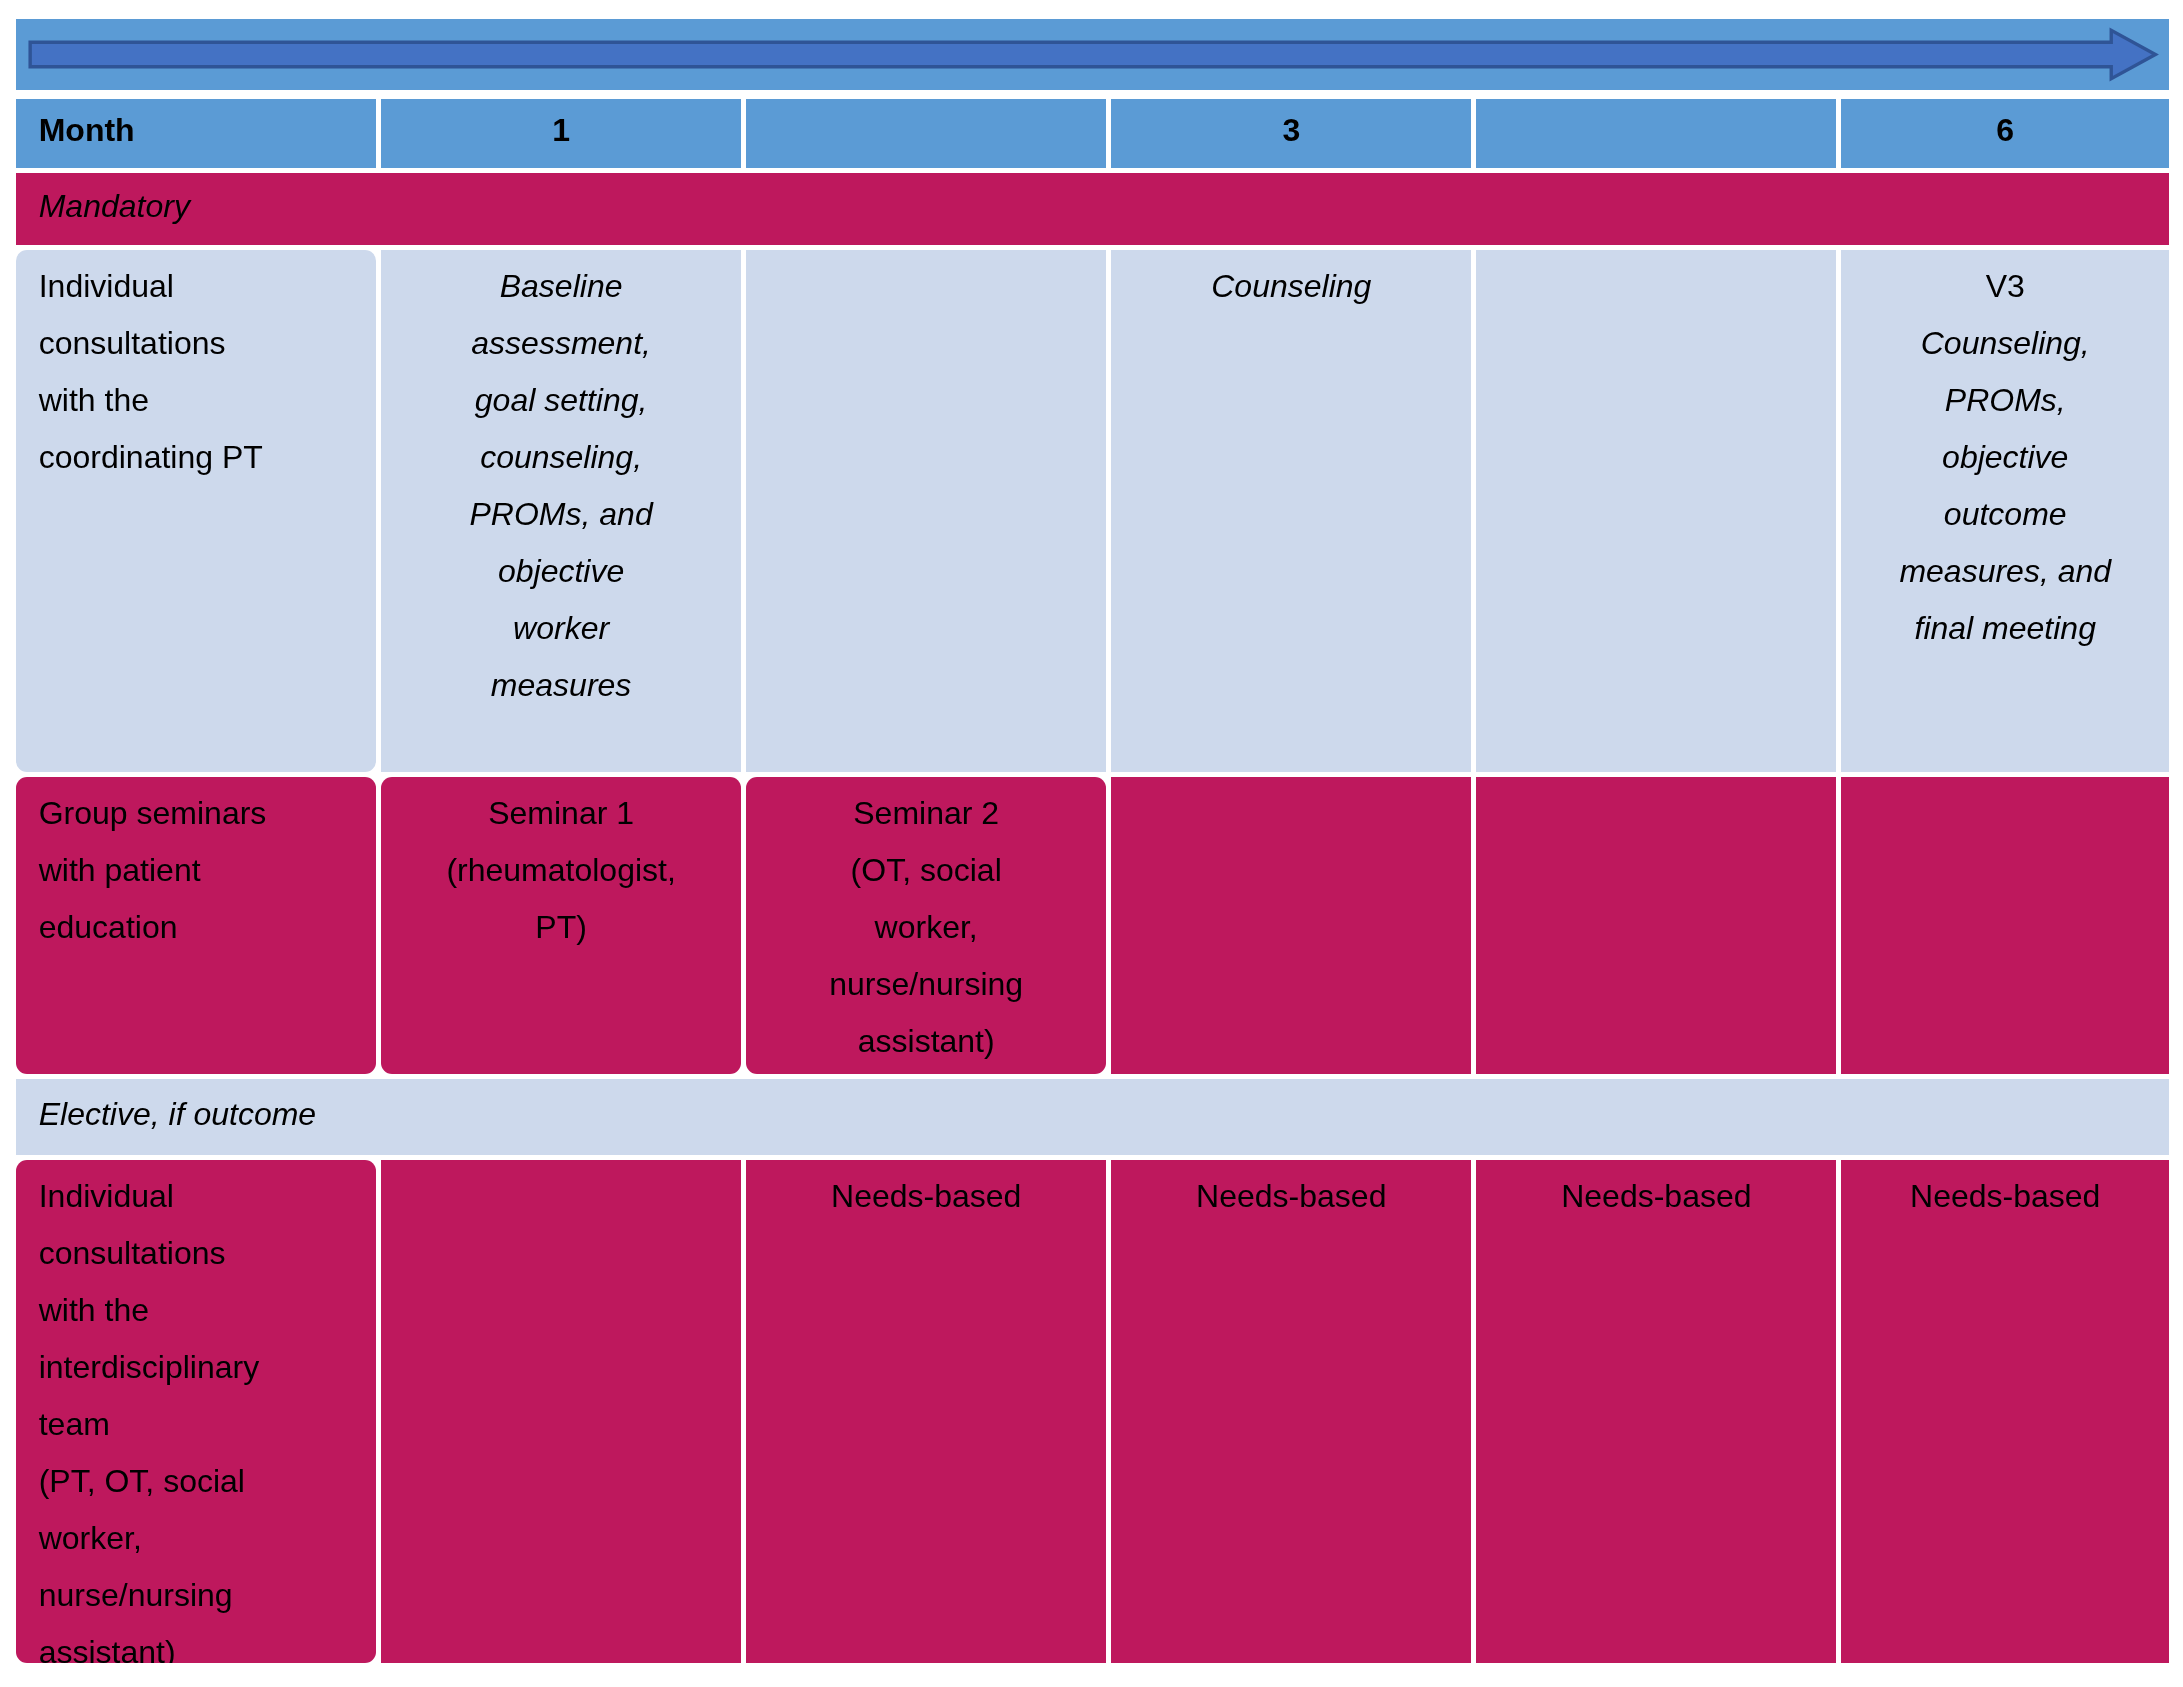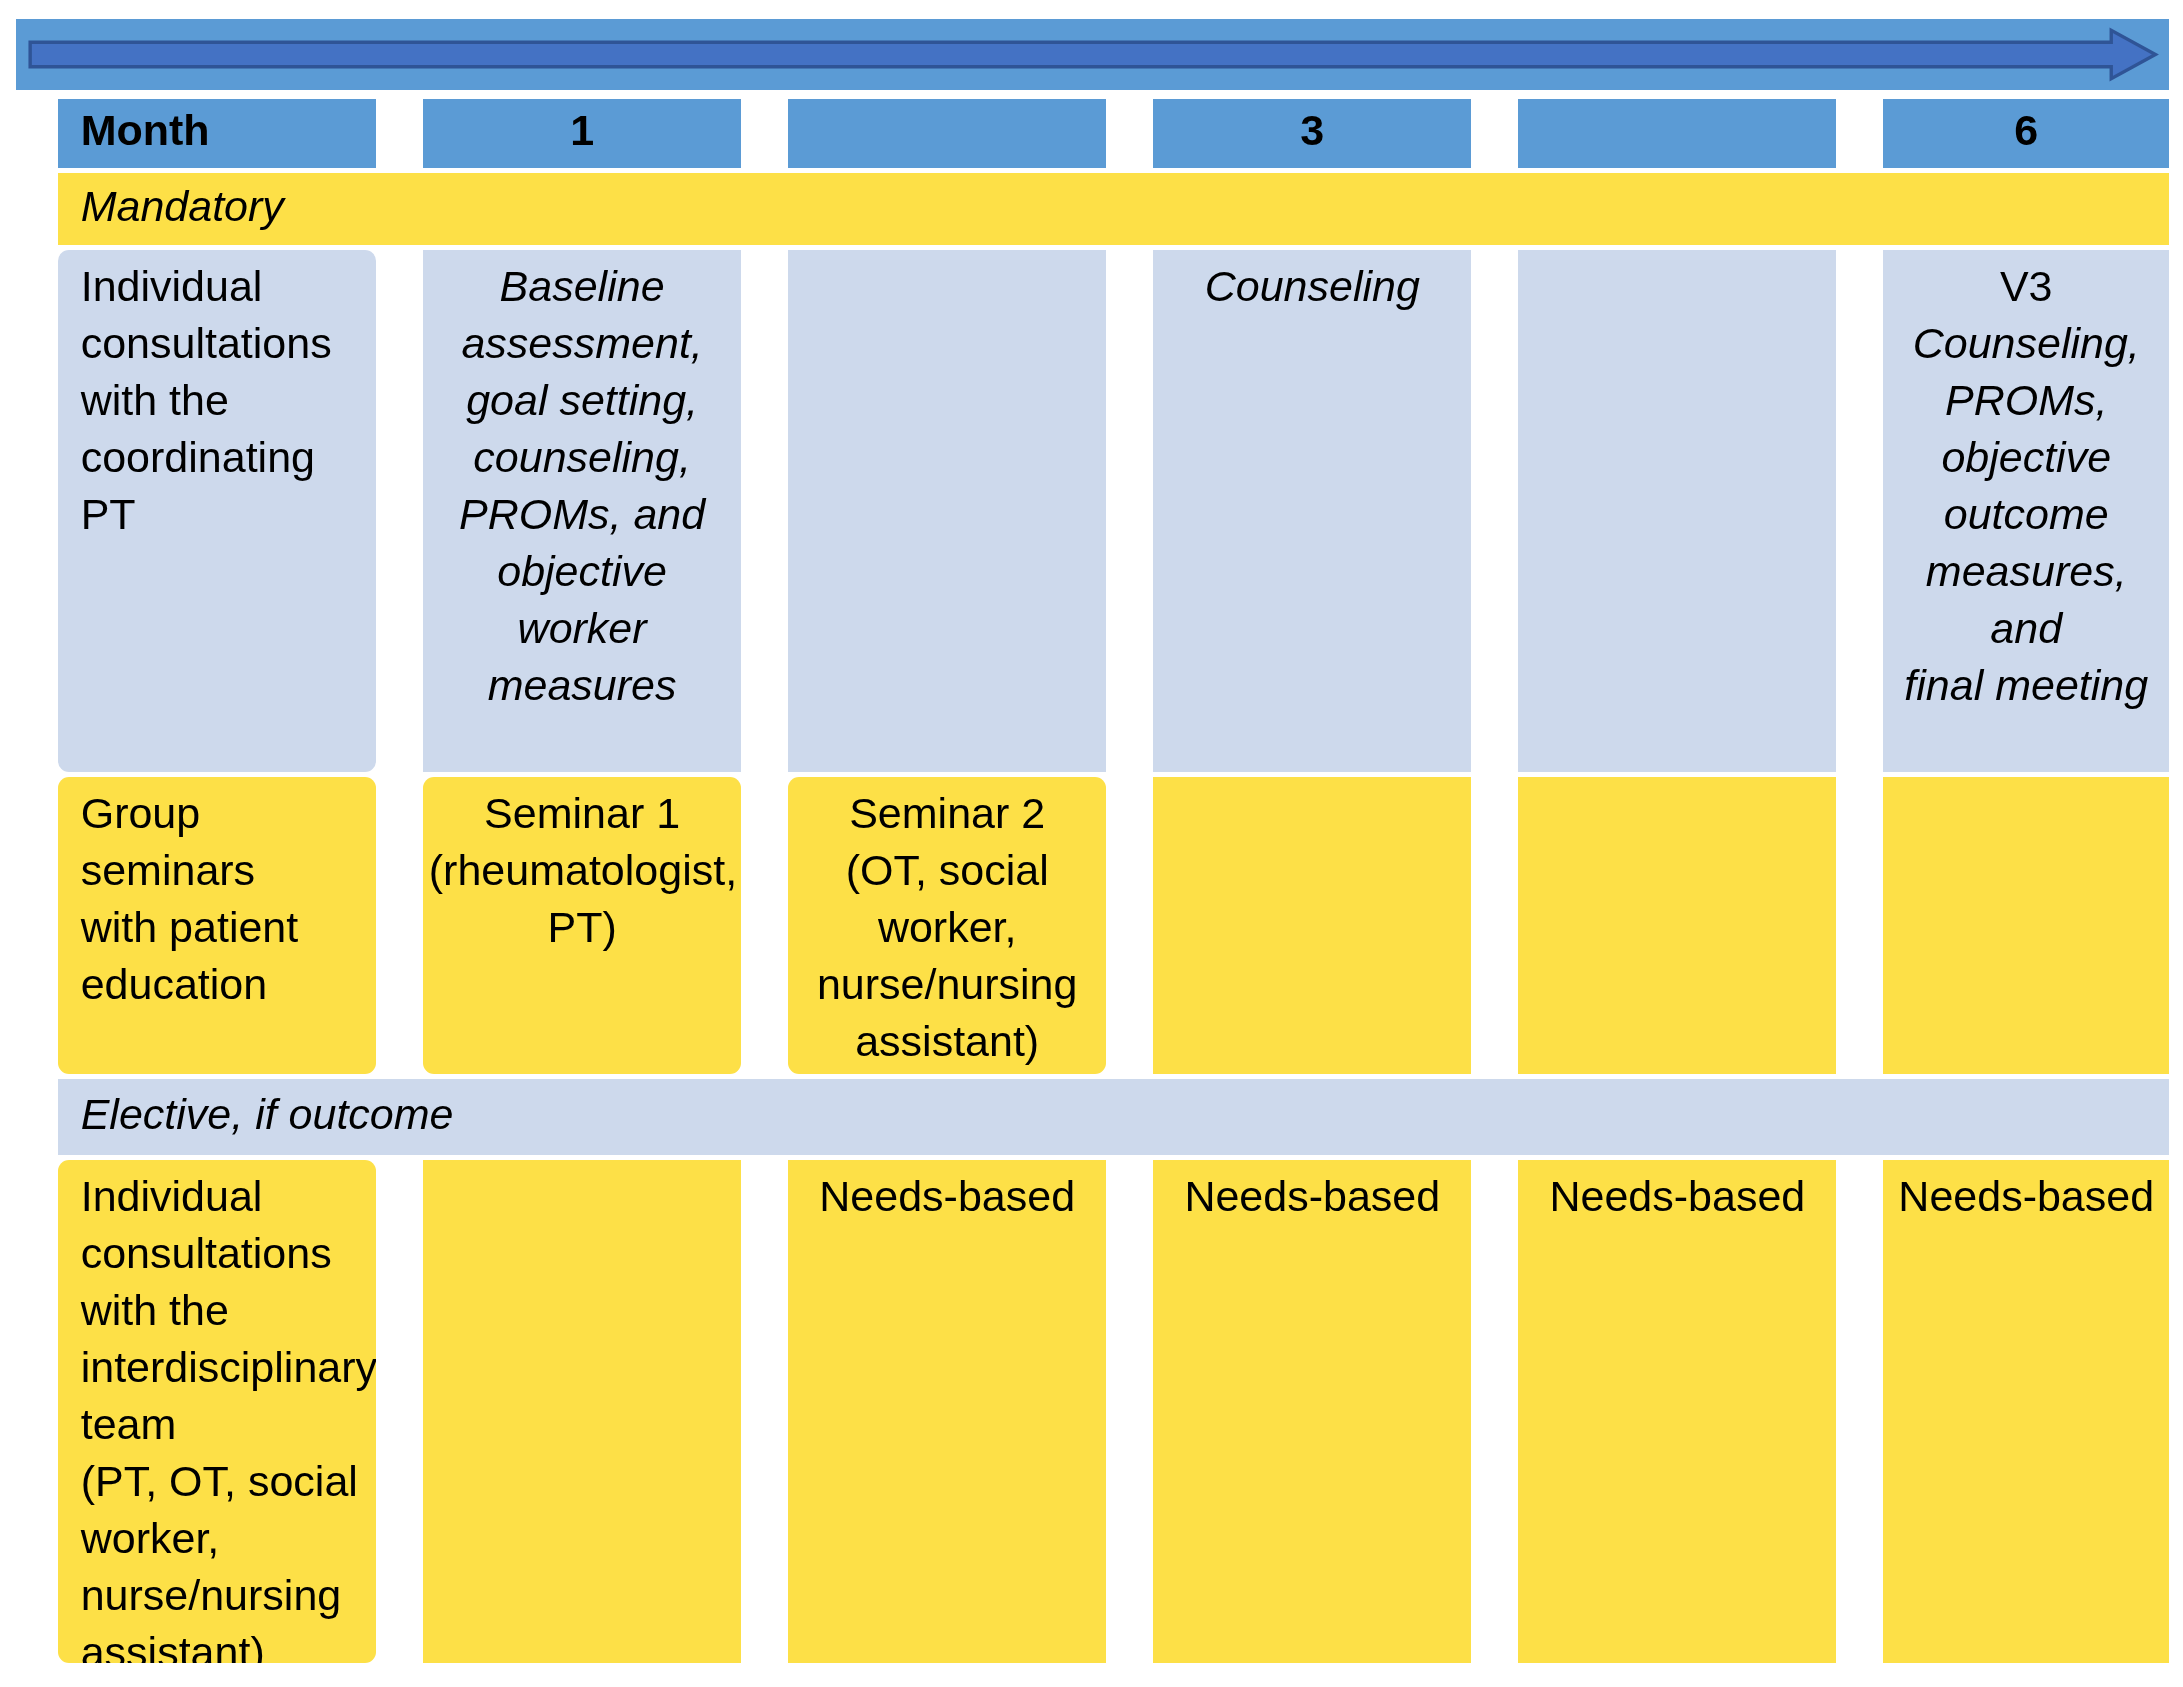--- a/index.html
+++ b/index.html
@@ -31,31 +31,30 @@
     left: 16px;
     top: 99px;
     width: 2153px;
     display: grid;
     grid-template-columns: 360px 360px 360px 360px 360px 1fr;
     grid-template-rows: 69px 72px 522px 297px 76px 503px;
     gap: 5.1px;
   }
 
   .cell {
-    font-size: 43px;
+    font-size: 32px;
     line-height: 57px;
     padding: 8px 5.7px 5.7px 5.7px;
     box-sizing: border-box;
     overflow: hidden;
-    margin-left: 42px;
   }
   .hdr  { background: #5b9bd5; font-weight: bold; display: flex; align-items: center; justify-content: center; padding-top: 0; }
   .hdr.left { justify-content: flex-start; padding-left: 22.7px; }
   .lblue { background: #cdd9ec; }
-  .pale  { background: #fde047; }
+  .pale  { background: #be185d; }
   .span6 {
     grid-column: 1 / span 6;
     display: flex;
     align-items: center;
     padding-left: 22.7px;
     font-style: italic;
     padding-top: 0;
   }
   .left { text-align: left; padding-left: 22.7px; }
   .ctr  { text-align: center; }

